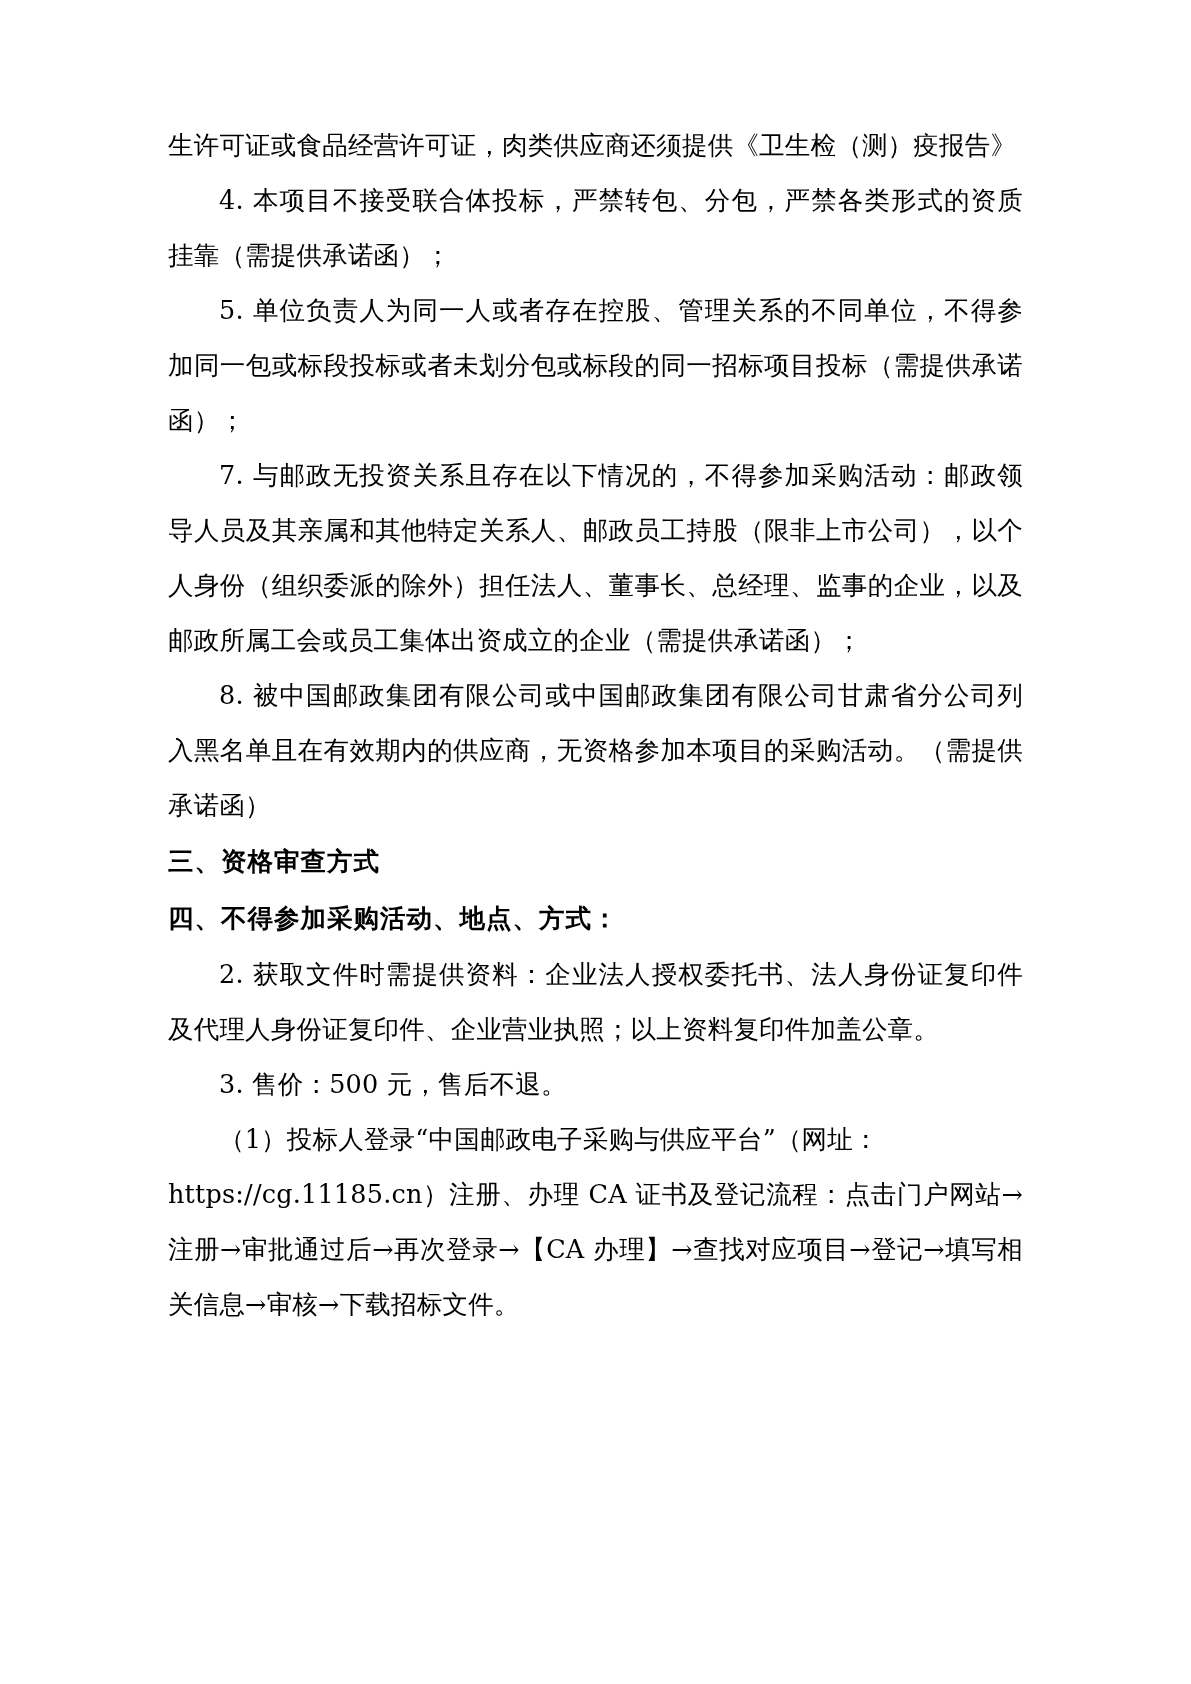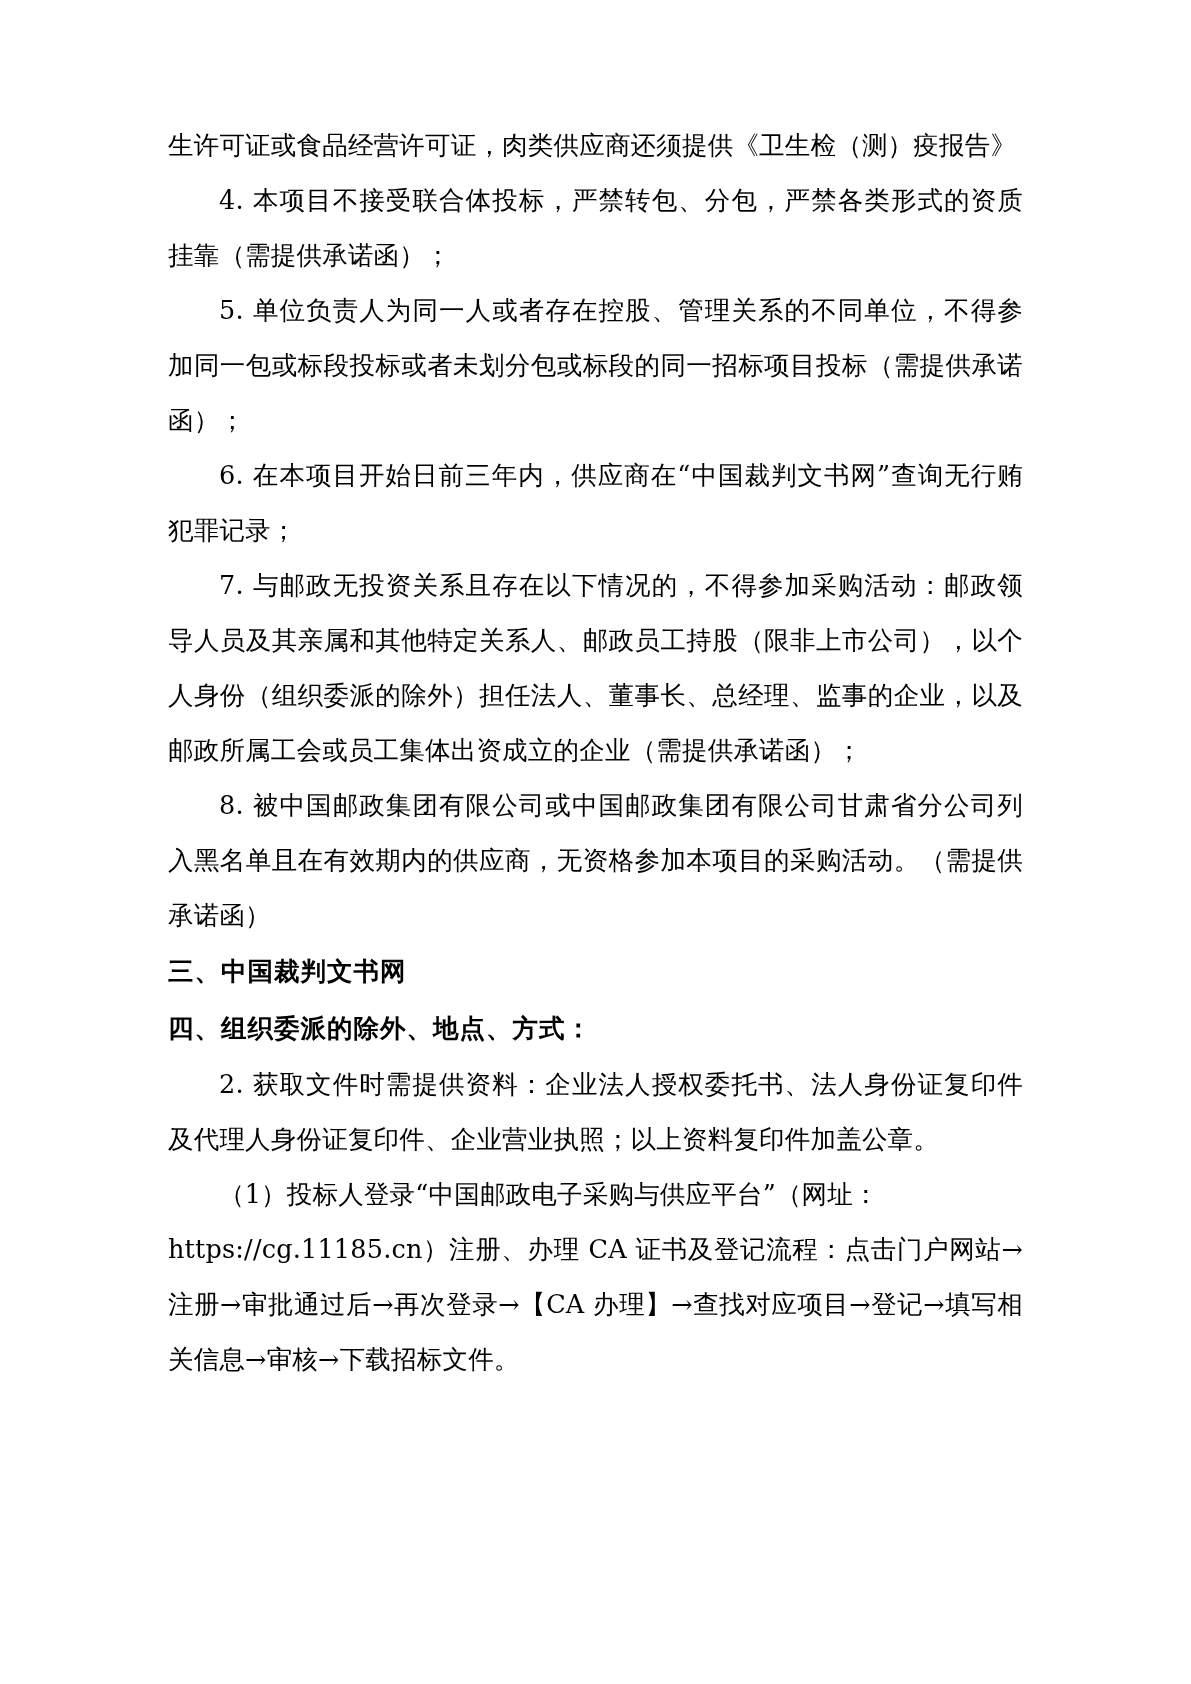--- a/index.html
+++ b/index.html
@@ -49,35 +49,35 @@
 
 <div class="page">
   <div class="doc-body">
 
     <p class="plain">生许可证或食品经营许可证，肉类供应商还须提供《卫生检（测）疫报告》</p>
 
     <p class="indent">4. 本项目不接受联合体投标，严禁转包、分包，严禁各类形式的资质挂靠（需提供承诺函）；</p>
 
     <p class="indent">5. 单位负责人为同一人或者存在控股、管理关系的不同单位，不得参加同一包或标段投标或者未划分包或标段的同一招标项目投标（需提供承诺函）；</p>
 
-    <p class="indent">6. 在本项目开始日前三年内，供应商在“中国裁判文书网”查询无行贿犯罪记录；</p>
 
     <p class="indent">7. 与邮政无投资关系且存在以下情况的，不得参加采购活动：邮政领导人员及其亲属和其他特定关系人、邮政员工持股（限非上市公司），以个人身份（组织委派的除外）担任法人、董事长、总经理、监事的企业，以及邮政所属工会或员工集体出资成立的企业（需提供承诺函）；</p>
 
     <p class="indent">8. 被中国邮政集团有限公司或中国邮政集团有限公司甘肃省分公司列入黑名单且在有效期内的供应商，无资格参加本项目的采购活动。（需提供承诺函）</p>
 
-    <p class="heading">三、中国裁判文书网</p>
+    <p class="heading">三、资格审查方式</p>
 
 
 
-    <p class="heading">四、组织委派的除外、地点、方式：</p>
+    <p class="heading">四、不得参加采购活动、地点、方式：</p>
 
 
     <p class="indent">2. 获取文件时需提供资料：企业法人授权委托书、法人身份证复印件及代理人身份证复印件、企业营业执照；以上资料复印件加盖公章。</p>
 
+    <p class="indent">3. 售价：500 元，售后不退。</p>
 
 
     <p class="indent">（1）投标人登录“中国邮政电子采购与供应平台”（网址：</p>
 
     <p class="plain mono-line">https://cg.11185.cn）注册、办理 CA 证书及登记流程：点击门户网站→注册→审批通过后→再次登录→【CA 办理】→查找对应项目→登记→填写相关信息→审核→下载招标文件。</p>
 
   </div>
 </div>
 
 </body></html>

